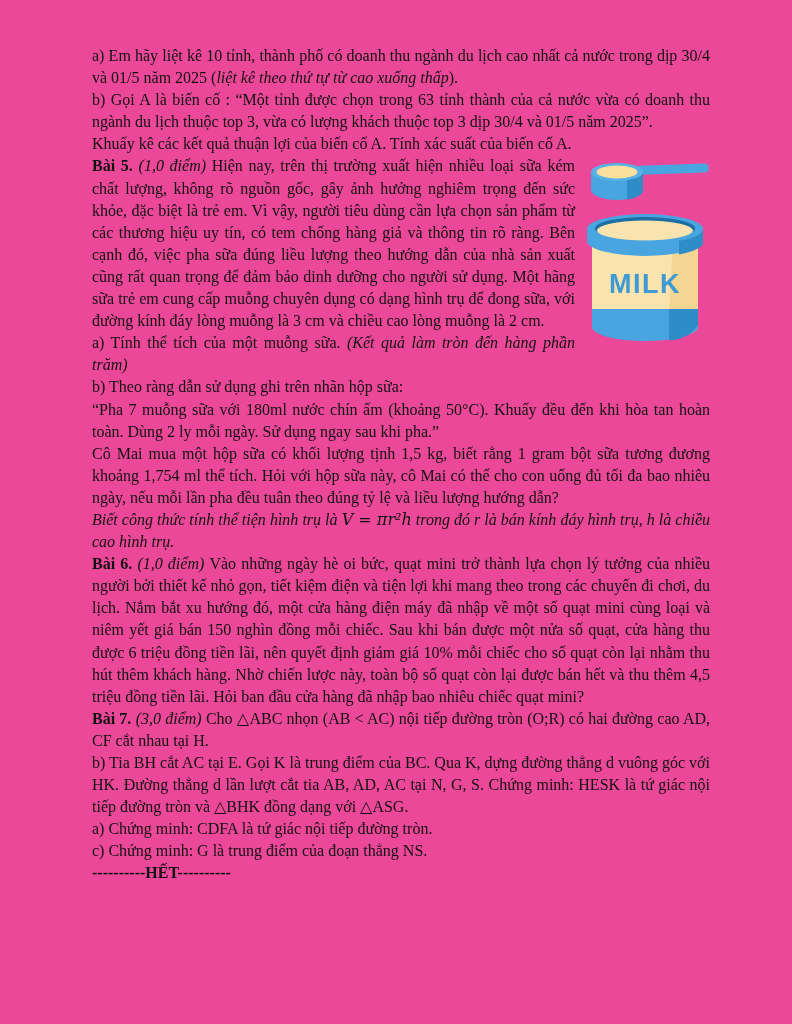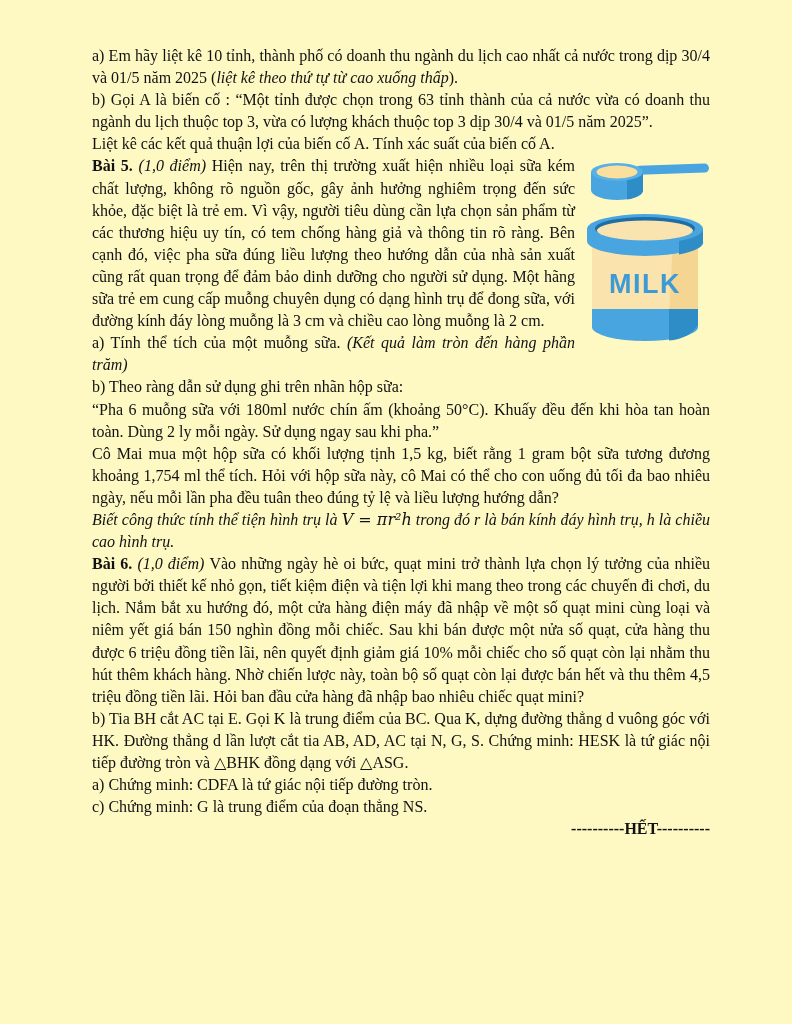--- a/index.html
+++ b/index.html
@@ -1,48 +1,48 @@
 <!DOCTYPE html>
 <html><head>
 <meta charset="utf-8">
 <style>
   html,body{margin:0;padding:0;background:#ffffff;}
   .page{
     position:relative;
     width:792px;height:1024px;
-    background:#fef9c3;
+    background:#ec4899;
     font-family:"Liberation Serif","DejaVu Serif",serif;
     font-size:16px;
     line-height:22.1px;
     color:#111111;
     box-sizing:border-box;
     padding:45px 82px 0 92px;
     overflow:hidden;
   }
   .para{margin:0;text-align:justify;}
-  .para.center{text-align:right;}
+  .para.center{text-align:left;}
   .b{font-weight:bold;}
   .i{font-style:italic;}
   .math{font-family:"DejaVu Serif","Liberation Serif",serif;}
   .milk-figure{
     float:right;
     width:125px;height:192px;
     margin:2px 0 6px 10px;
   }
   .milk-figure svg{display:block;width:125px;height:192px;}
 </style>
 </head>
 <body>
 
 <div class="page">
 
   <div class="text-block">
       <p class="para"><span>a) Em hãy liệt kê 10 tỉnh, thành phố có doanh thu ngành du lịch cao nhất cả nước trong dịp 30/4 và 01/5 năm 2025 (</span><span class="i">liệt kê theo thứ tự từ cao xuống thấp</span><span>).</span></p>
       <p class="para"><span>b) Gọi A là biến cố : “Một tỉnh được chọn trong 63 tỉnh thành của cả nước vừa có doanh thu ngành du lịch thuộc top 3, vừa có lượng khách thuộc top 3 dịp 30/4 và 01/5 năm 2025”.</span></p>
-      <p class="para"><span>Liệt kê các kết quả thuận lợi của biến cố A. Tính xác suất của biến cố A.</span></p>
+      <p class="para"><span>Khuấy kê các kết quả thuận lợi của biến cố A. Tính xác suất của biến cố A.</span></p>
     </div>
 
   <div class="text-block">
 
     <div class="milk-figure">
       <svg viewBox="0 0 125 192" xmlns="http://www.w3.org/2000/svg">
 
         <rect x="50" y="9" width="74" height="9" rx="4.5" transform="rotate(-2 50 13)" fill="#49A5DF"></rect>
         <path d="M6,15 L6,33 A26,10 0 0 0 58,33 L58,15 Z" fill="#49A5DF"></path>
         <path d="M42,15 L58,15 L58,33 A26,10 0 0 1 42,42.6 Z" fill="#2E8CC6"></path>
@@ -63,24 +63,25 @@
         <ellipse cx="60" cy="73.5" rx="48" ry="10" fill="#F9E3AE"></ellipse>
 
         <text x="60" y="136" text-anchor="middle" font-family="Liberation Sans, DejaVu Sans, sans-serif" font-weight="bold" font-size="27" letter-spacing="1.5" fill="#3E9AD5">MILK</text>
       </svg>
     </div>
 
     <div>
         <p class="para"><span class="b">Bài 5. </span><span class="i">(1,0 điểm) </span><span>Hiện nay, trên thị trường xuất hiện nhiều loại sữa kém chất lượng, không rõ nguồn gốc, gây ảnh hưởng nghiêm trọng đến sức khỏe, đặc biệt là trẻ em. Vì vậy, người tiêu dùng cần lựa chọn sản phẩm từ các thương hiệu uy tín, có tem chống hàng giả và thông tin rõ ràng. Bên cạnh đó, việc pha sữa đúng liều lượng theo hướng dẫn của nhà sản xuất cũng rất quan trọng để đảm bảo dinh dưỡng cho người sử dụng. Một hãng sữa trẻ em cung cấp muỗng chuyên dụng có dạng hình trụ để đong sữa, với đường kính đáy lòng muỗng là 3 cm và chiều cao lòng muỗng là 2 cm.</span></p>
         <p class="para"><span>a) Tính thể tích của một muỗng sữa. </span><span class="i">(Kết quả làm tròn đến hàng phần trăm)</span></p>
         <p class="para"><span>b) Theo ràng dẫn sử dụng ghi trên nhãn hộp sữa:</span></p>
-        <p class="para"><span>“Pha 6 muỗng sữa với 180ml nước chín ấm (khoảng 50°C). Khuấy đều đến khi hòa tan hoàn toàn. Dùng 2 ly mỗi ngày. Sử dụng ngay sau khi pha.”</span></p>
+        <p class="para"><span>“Pha 7 muỗng sữa với 180ml nước chín ấm (khoảng 50°C). Khuấy đều đến khi hòa tan hoàn toàn. Dùng 2 ly mỗi ngày. Sử dụng ngay sau khi pha.”</span></p>
         <p class="para"><span>Cô Mai mua một hộp sữa có khối lượng tịnh 1,5 kg, biết rằng 1 gram bột sữa tương đương khoảng 1,754 ml thể tích. Hỏi với hộp sữa này, cô Mai có thể cho con uống đủ tối đa bao nhiêu ngày, nếu mỗi lần pha đều tuân theo đúng tỷ lệ và liều lượng hướng dẫn?</span></p>
         <p class="para"><span class="i">Biết công thức tính thể tiện hình trụ là </span><span class="i math">V = πr²h</span><span class="i"> trong đó r là bán kính đáy hình trụ, h là chiều cao hình trụ.</span></p>
         <p class="para"><span class="b">Bài 6. </span><span class="i">(1,0 điểm) </span><span>Vào những ngày hè oi bức, quạt mini trở thành lựa chọn lý tưởng của nhiều người bởi thiết kế nhỏ gọn, tiết kiệm điện và tiện lợi khi mang theo trong các chuyến đi chơi, du lịch. Nắm bắt xu hướng đó, một cửa hàng điện máy đã nhập về một số quạt mini cùng loại và niêm yết giá bán 150 nghìn đồng mỗi chiếc. Sau khi bán được một nửa số quạt, cửa hàng thu được 6 triệu đồng tiền lãi, nên quyết định giảm giá 10% mỗi chiếc cho số quạt còn lại nhằm thu hút thêm khách hàng. Nhờ chiến lược này, toàn bộ số quạt còn lại được bán hết và thu thêm 4,5 triệu đồng tiền lãi. Hỏi ban đầu cửa hàng đã nhập bao nhiêu chiếc quạt mini?</span></p>
+        <p class="para"><span class="b">Bài 7. </span><span class="i">(3,0 điểm) </span><span>Cho △ABC nhọn (AB &lt; AC) nội tiếp đường tròn (O;R) có hai đường cao AD, CF cắt nhau tại H.</span></p>
         <p class="para"><span>b) Tia BH cắt AC tại E. Gọi K là trung điểm của BC. Qua K, dựng đường thẳng d vuông góc với HK. Đường thẳng d lần lượt cắt tia AB, AD, AC tại N, G, S. Chứng minh: HESK là tứ giác nội tiếp đường tròn và △BHK đồng dạng với △ASG.</span></p>
         <p class="para"><span>a) Chứng minh: CDFA là tứ giác nội tiếp đường tròn.</span></p>
         <p class="para"><span>c) Chứng minh: G là trung điểm của đoạn thẳng NS.</span></p>
         <p class="para center"><span class="b">----------HẾT----------</span></p>
       </div>
 
   </div>
 
 </div>
 

